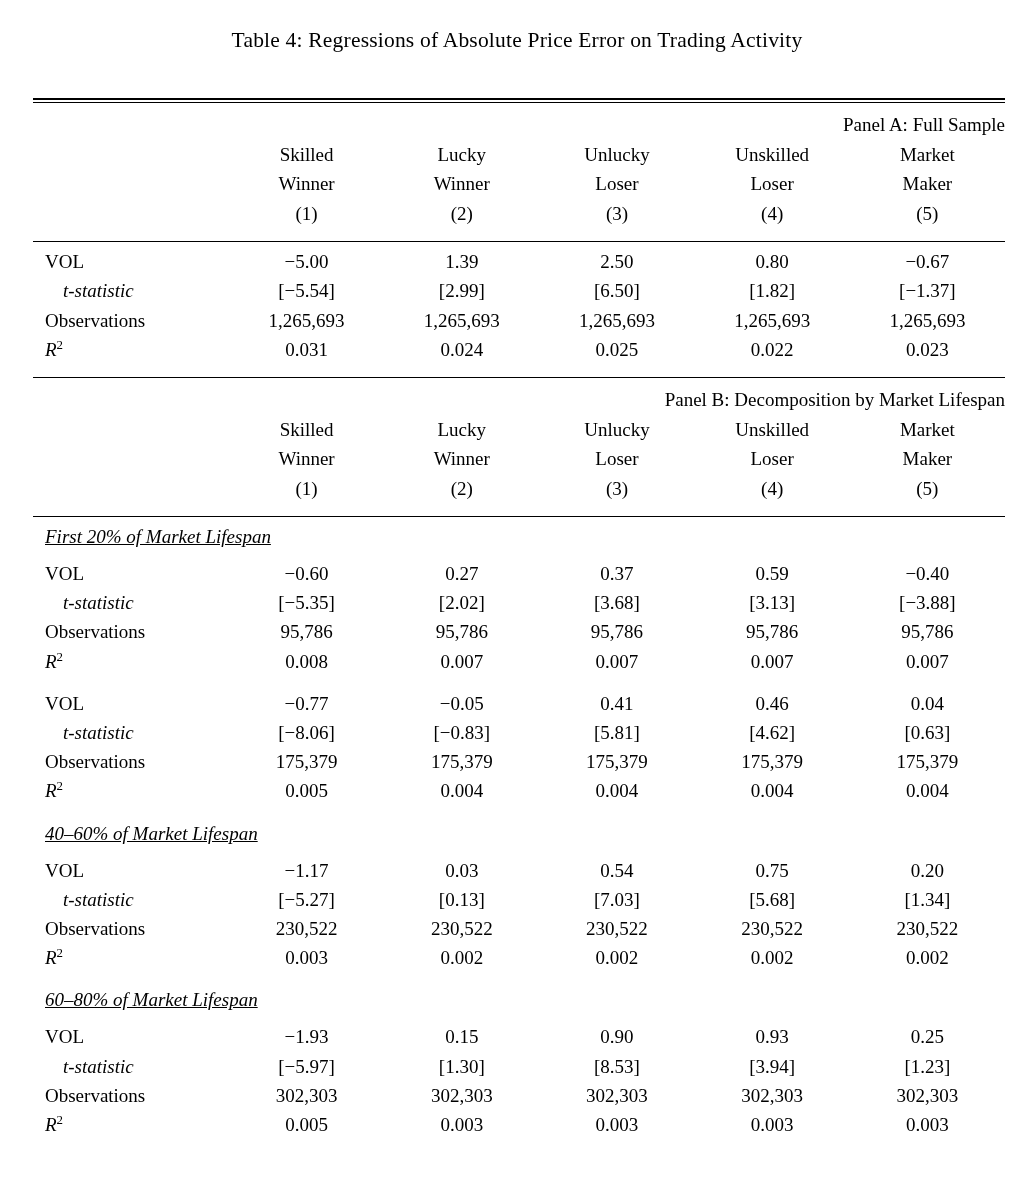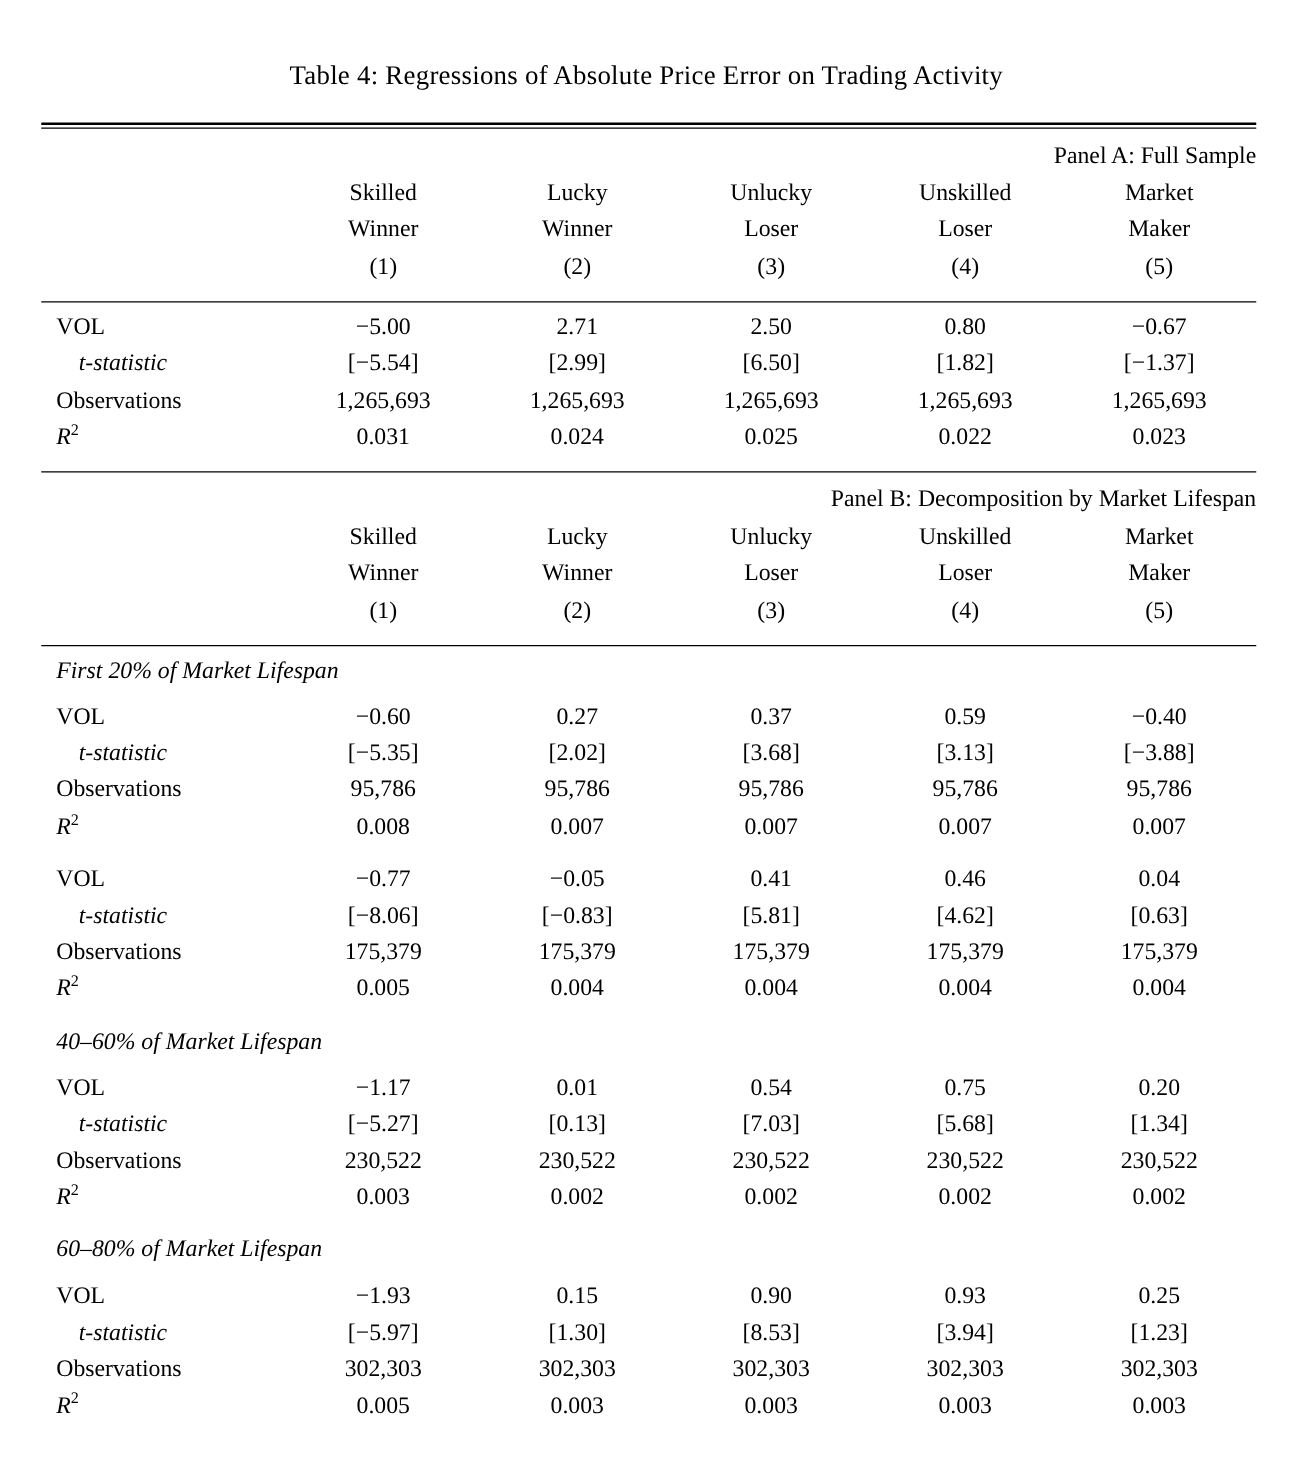--- a/index.html
+++ b/index.html
@@ -23,21 +23,21 @@
     padding: 0;
     overflow: hidden;
   }
 
   
   .table-title {
     text-align: center;
     font-size: 21.5px;
     letter-spacing: 0.2px;
     margin: 0;
-    padding-top: 48px;
+    padding-top: 28px;
     font-weight: normal;
   }
 
   
   .table-wrap {
     position: absolute;
     left: 33px;
     top: 98px;
     width: 972px;
   }
@@ -80,21 +80,21 @@
   }
   .cell-label {
     text-align: left;
     padding-left: 12px !important;
   }
 
   
   tr.r { height: 29.2px; }
   tr.r-head { height: 29.4px; }
   tr.r-panel { height: 30px; }
-  tr.r-section { height: 37px; }
+  tr.r-section { height: 37px; text-decoration: underline; }
   tr.r-gap { height: 13px; }
   tr.r-gap-sm { height: 9px; }
   tr.r-pad-top { height: 11px; }
 
   .panel-title {
     text-align: right;
     padding-left: 12px !important;
     font-size: 19px;
   }
   .section-title {
@@ -191,21 +191,21 @@
           <col class="c-num">
           <col class="c-num">
       </colgroup>
       <tbody>
         <tr class="r-gap-sm">
             <td colspan="6"></td>
           </tr>
         <tr class="r">
           <td class="cell-label">VOL</td>
           <td class="cell-num">−5.00</td>
-          <td class="cell-num">2.71</td>
+          <td class="cell-num">1.39</td>
           <td class="cell-num">2.50</td>
           <td class="cell-num">0.80</td>
           <td class="cell-num">−0.67</td>
         </tr>
         <tr class="r">
           <td class="cell-label tstat-label">t-statistic</td>
           <td class="cell-num">[−5.54]</td>
           <td class="cell-num">[2.99]</td>
           <td class="cell-num">[6.50]</td>
           <td class="cell-num">[1.82]</td>
@@ -369,21 +369,21 @@
           </tr>
           <tr class="r-gap">
             <td colspan="6"></td>
           </tr>
           <tr class="r-section">
             <td class="section-title" colspan="6">40–60% of Market Lifespan</td>
           </tr>
           <tr class="r">
             <td class="cell-label ">VOL</td>
             <td class="cell-num">−1.17</td>
-            <td class="cell-num">0.01</td>
+            <td class="cell-num">0.03</td>
             <td class="cell-num">0.54</td>
             <td class="cell-num">0.75</td>
             <td class="cell-num">0.20</td>
           </tr>
           <tr class="r">
             <td class="cell-label tstat-label">t-statistic</td>
             <td class="cell-num">[−5.27]</td>
             <td class="cell-num">[0.13]</td>
             <td class="cell-num">[7.03]</td>
             <td class="cell-num">[5.68]</td>

